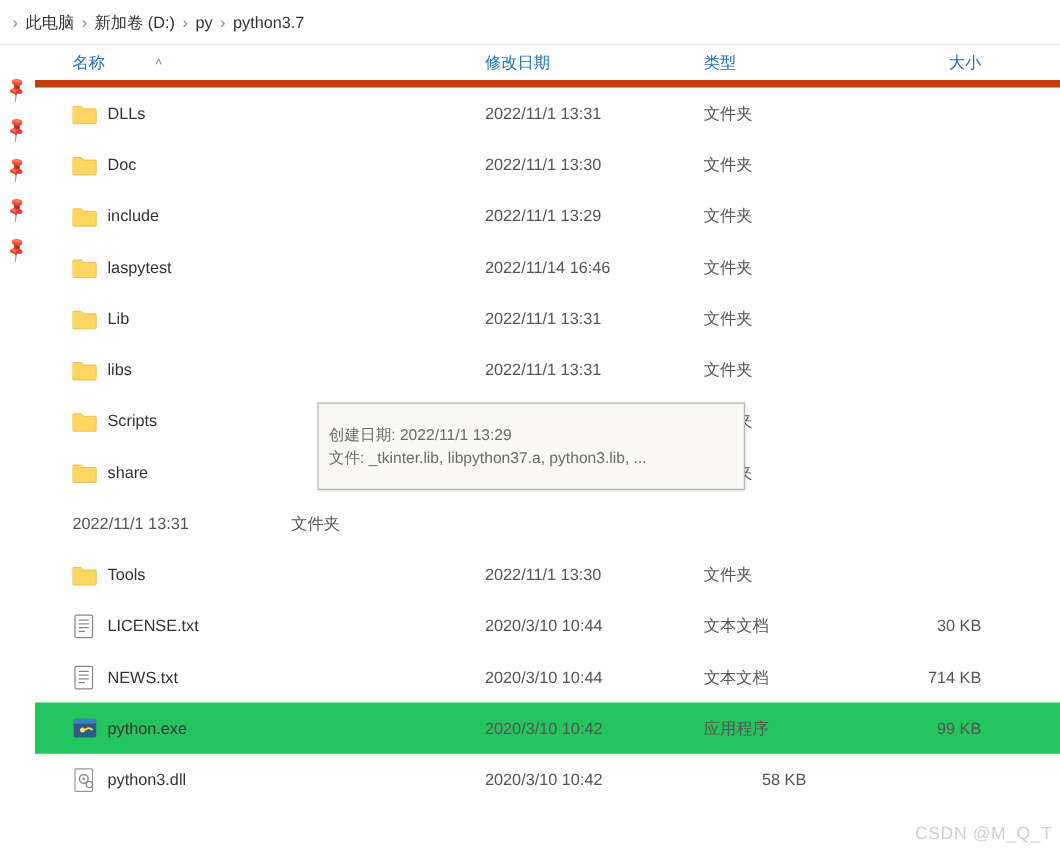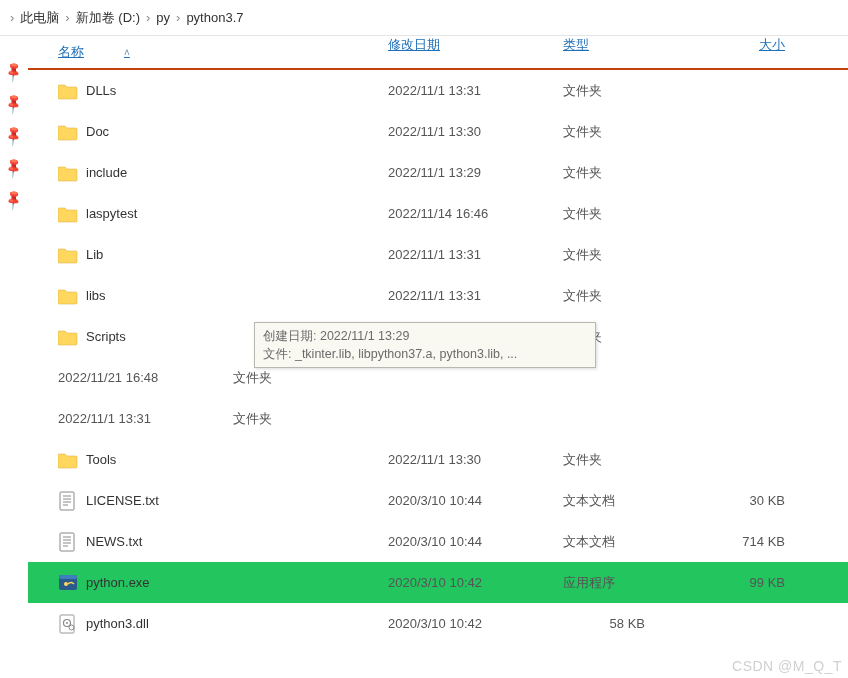--- a/index.html
+++ b/index.html
@@ -33,25 +33,25 @@
     border-right: none;
   }
   .pin {
     color: #9aa2ad;
     font-size: 14px;
     transform: rotate(-40deg);
   }
   .content { flex: 1; position: relative; }
   .header-row {
     display: flex;
-    border-bottom: 2px solid #c2410c;
+    align-items: center;
+    border-bottom: 6px solid #c2410c;
     height: 34px;
     padding: 0 12px 0 30px;
     color: #1f6fb9;
-    text-decoration: underline;
   }
   .col-name { flex: 0 0 330px; display: flex; align-items: center; gap: 40px; }
   .col-date { flex: 0 0 175px; }
   .col-type { flex: 0 0 140px; }
   .col-size { flex: 0 0 100px; text-align: right; padding-right: 18px; }
   .sort-caret { font-size: 10px; color: #6d8bb1; }
   .row {
     display: flex;
     align-items: center;
     height: 41px;
@@ -64,21 +64,21 @@
   .cell-date { flex: 0 0 175px; color: #555; }
   .cell-type { flex: 0 0 140px; color: #555; }
   .cell-size { flex: 0 0 100px; text-align: right; padding-right: 18px; color: #555; }
   .tooltip {
     position: absolute;
     left: 226px;
     top: 286px;
     width: 342px;
     background: #f9f9f2;
     border: 1px solid #b8b8b0;
-    padding: 4px 8px;
+    padding: 16px 8px;
     font-size: 12.5px;
     color: #6b6b6b;
     line-height: 1.45;
     box-shadow: 1px 1px 3px rgba(0,0,0,0.15);
     z-index: 5;
     white-space: nowrap;
     overflow: hidden;
   }
   .watermark {
     position: absolute;
@@ -198,20 +198,26 @@
             <svg class="icon" viewBox="0 0 20 20">
               <use href="#ico-folder"></use>
             </svg>
             <span>Scripts</span>
           </div>
           <div class="cell-date">2022/11/30 10:32</div>
           <div class="cell-type">文件夹</div>
           <div class="cell-size"></div>
         </div>
         <div class="row">
+          <div class="cell-name">
+            <svg class="icon" viewBox="0 0 20 20">
+              <use href="#ico-folder"></use>
+            </svg>
+            <span>share</span>
+          </div>
           <div class="cell-date">2022/11/21 16:48</div>
           <div class="cell-type">文件夹</div>
           <div class="cell-size"></div>
         </div>
         <div class="row">
           <div class="cell-date">2022/11/1 13:31</div>
           <div class="cell-type">文件夹</div>
           <div class="cell-size"></div>
         </div>
         <div class="row">

